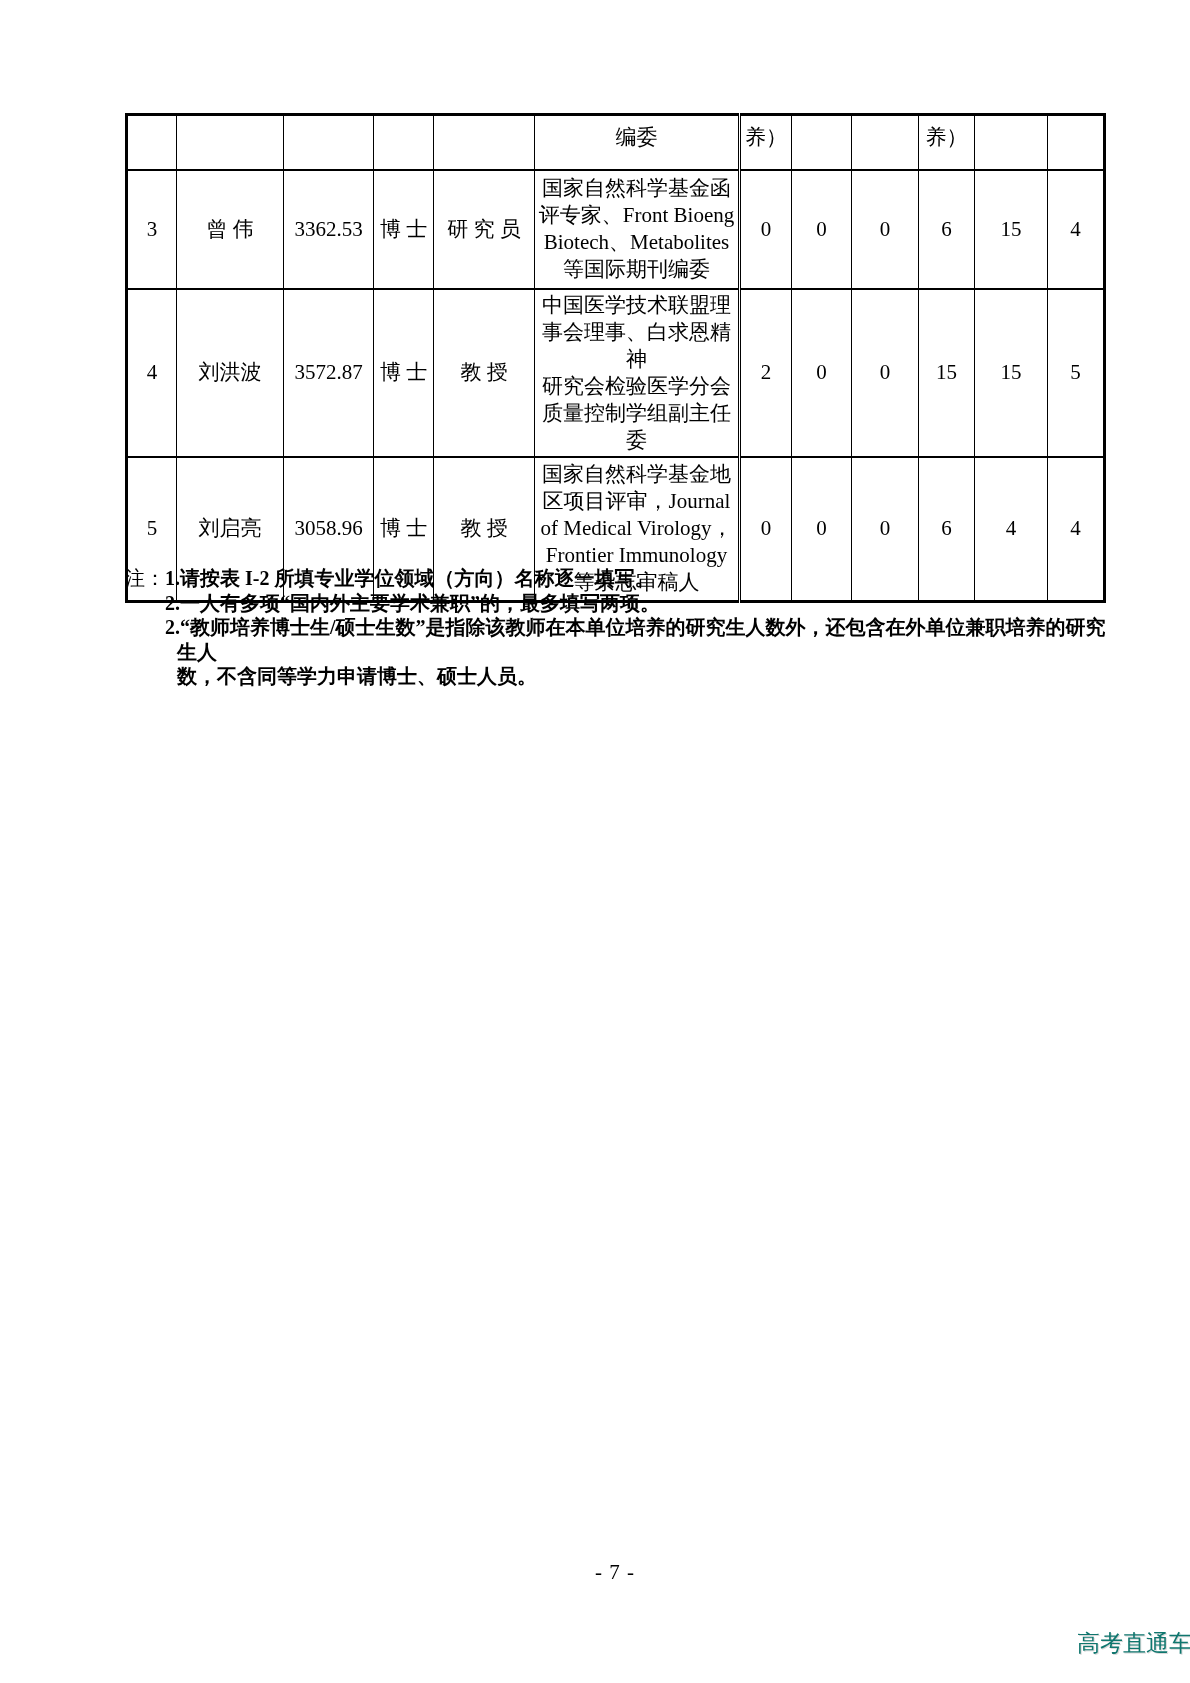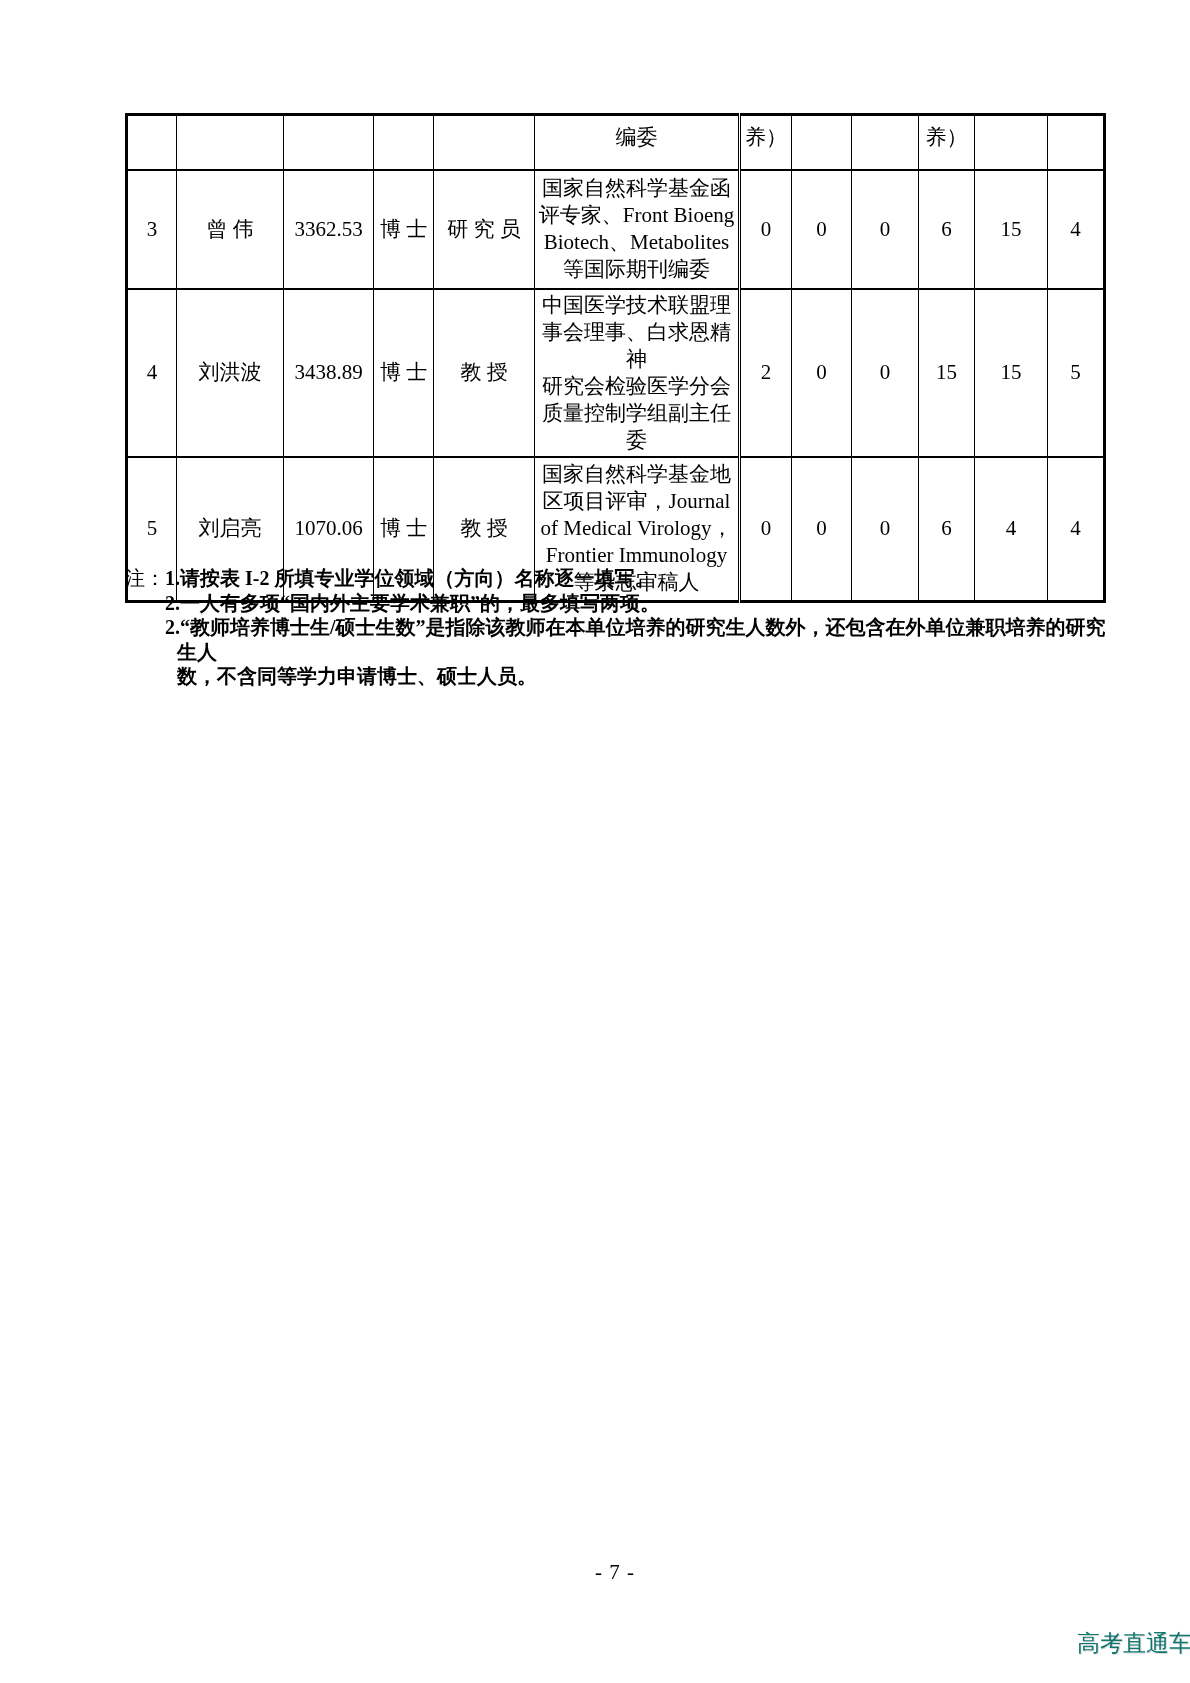--- a/index.html
+++ b/index.html
@@ -158,40 +158,40 @@
         <td>0</td>
         <td>0</td>
         <td>6</td>
         <td>15</td>
         <td>4</td>
       </tr>
 
       <tr class="r-4">
         <td>4</td>
         <td>刘洪波</td>
-        <td>3438.89</td>
+        <td>3572.87</td>
         <td>博 士</td>
         <td>教 授</td>
         <td class="posts">中国医学技术联盟理
 事会理事、白求恩精神
 研究会检验医学分会
 质量控制学组副主任
 委</td>
         <td class="dl">2</td>
         <td>0</td>
         <td>0</td>
         <td>15</td>
         <td>15</td>
         <td>5</td>
       </tr>
 
       <tr class="r-5">
         <td>5</td>
         <td>刘启亮</td>
-        <td>1070.06</td>
+        <td>3058.96</td>
         <td>博 士</td>
         <td>教 授</td>
         <td class="posts">国家自然科学基金地
 区项目评审，Journal
 of Medical Virology，
 Frontier Immunology
 等杂志审稿人</td>
         <td class="dl">0</td>
         <td>0</td>
         <td>0</td>

